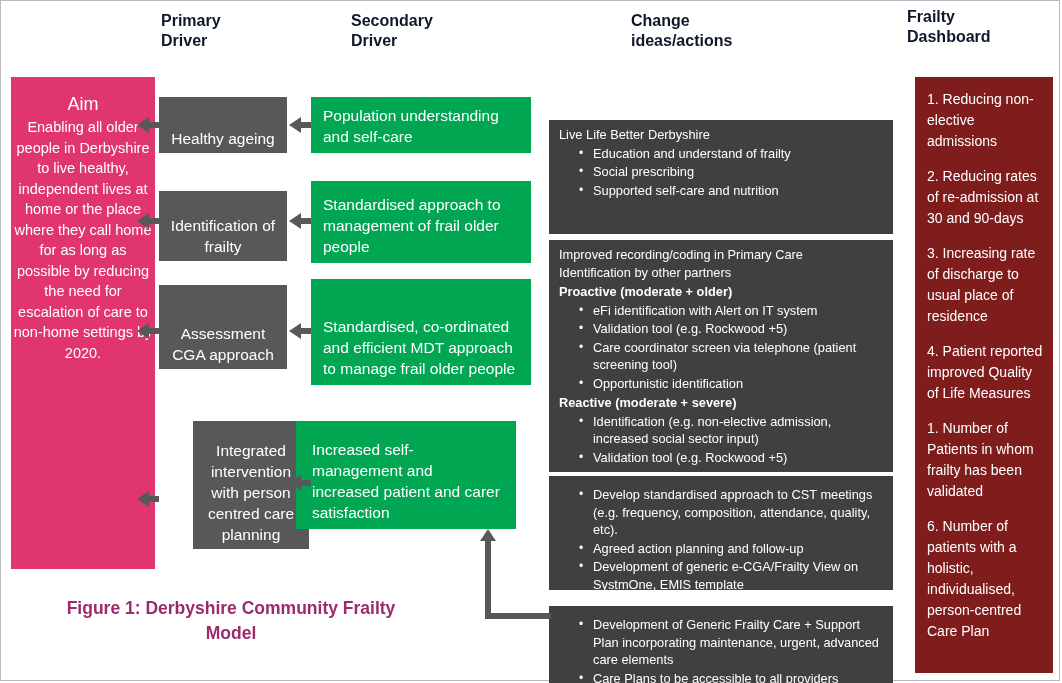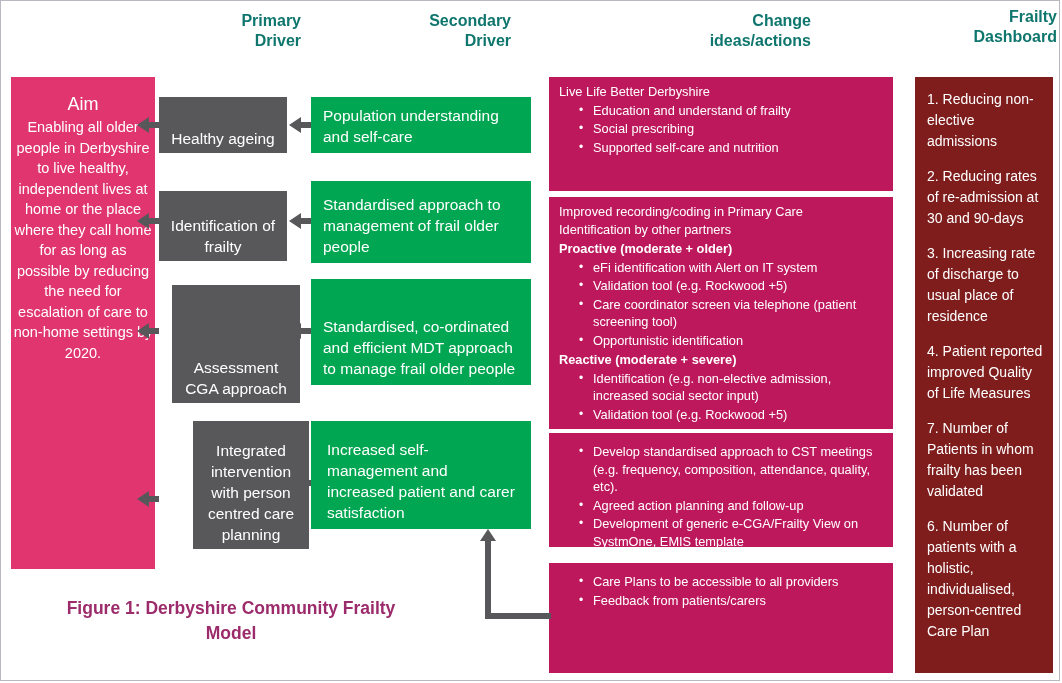--- a/index.html
+++ b/index.html
@@ -12,25 +12,25 @@
   }
   .frame{
     position:absolute;left:0;top:0;width:1060px;height:681px;
     border:1px solid #b9b9c2;
     background:#ffffff;
     box-sizing:border-box;
   }
   
   .col-head{
     position:absolute;
-    color:#0f766e;
+    color:#0f172a;
     font-weight:bold;
     font-size:16px;
     line-height:20px;
-    text-align:right;
+    text-align:left;
   }
   
   .box{
     position:absolute;
     box-sizing:border-box;
     color:#ffffff;
   }
   .aim{
     background:#e0356f;
     left:10px;top:76px;width:144px;height:492px;
@@ -49,24 +49,25 @@
     padding:4px 6px;
   }
   .secondary{
     background:#00a651;
     font-size:15.5px;
     line-height:21px;
     display:flex;align-items:flex-end;
     padding:6px 12px;
   }
   .change{
-    background:#be185d;
+    background:#404040;
     font-size:12.8px;
     line-height:17.5px;
     padding:6px 8px 22px 8px;
+    margin-top:43px;
   }
   .dash{
     background:#7f1d1d;
     left:914px;top:76px;width:138px;height:596px;
     font-size:14px;
     line-height:21px;
     padding:12px 10px 0 12px;
   }
   .dash p{margin:0 0 14px 0;}
   
@@ -131,37 +132,37 @@
     <div class="aim-title">Aim</div>
     <div>Enabling all older people in Derbyshire to live healthy, independent lives at home or the place where they call home for as long as possible by reducing the need for escalation of care to non-home settings by 2020.</div>
   </div>
 
   <div class="box primary" style="left:158px;top:96px;width:128px;height:56px;">
     <span>Healthy ageing</span>
   </div>
   <div class="box primary" style="left:158px;top:190px;width:128px;height:70px;">
     <span>Identification of frailty</span>
   </div>
-  <div class="box primary" style="left:171px;top:284px;width:128px;height:118px;">
+  <div class="box primary" style="left:158px;top:284px;width:128px;height:84px;">
     <span>Assessment CGA approach</span>
   </div>
   <div class="box primary" style="left:158px;top:420px;width:116px;height:128px;margin-left:34px;">
     <span>Integrated intervention with person centred care planning</span>
   </div>
 
   <div class="box secondary" style="left:310px;top:96px;width:220px;height:56px;">
     <span>Population understanding and self-care</span>
   </div>
   <div class="box secondary" style="left:310px;top:180px;width:220px;height:82px;">
     <span>Standardised approach to management of frail older people</span>
   </div>
   <div class="box secondary" style="left:310px;top:278px;width:220px;height:106px;">
     <span>Standardised, co-ordinated and efficient MDT approach to manage frail older people</span>
   </div>
-  <div class="box secondary" style="left:310px;top:420px;width:220px;height:108px;padding-left:16px;">
+  <div class="box secondary" style="left:295px;top:420px;width:220px;height:108px;padding-left:16px;">
     <span>Increased self-management and increased patient and carer satisfaction</span>
   </div>
 
   <div class="box change" style="left:548px;top:76px;width:344px;height:114px;">
     <span class="lead">Live Life Better Derbyshire</span>
     <ul>
       <li>Education and understand of frailty</li>
       <li>Social prescribing</li>
       <li>Supported self-care and nutrition</li>
     </ul>
@@ -187,31 +188,32 @@
   <div class="box change" style="left:548px;top:432px;width:344px;height:114px;padding-top:10px;">
     <ul>
       <li>Develop standardised approach to CST meetings (e.g. frequency, composition, attendance, quality, etc).</li>
       <li>Agreed action planning and follow-up</li>
       <li>Development of generic e-CGA/Frailty View on SystmOne, EMIS template</li>
     </ul>
   </div>
 
   <div class="box change" style="left:548px;top:562px;width:344px;height:110px;padding-top:10px;">
     <ul>
+      <li>Development of Generic Frailty Care + Support Plan incorporating maintenance, urgent, advanced care elements</li>
       <li>Care Plans to be accessible to all providers</li>
       <li>Feedback from patients/carers</li>
     </ul>
   </div>
 
   <div class="box dash">
     <p>1. Reducing non-elective admissions</p>
     <p>2. Reducing rates of re-admission at 30 and 90-days</p>
     <p>3. Increasing rate of discharge to usual place of residence</p>
     <p>4. Patient reported improved Quality of Life Measures</p>
-    <p>7. Number of Patients in whom frailty has been validated</p>
+    <p>1. Number of Patients in whom frailty has been validated</p>
     <p>6. Number of patients with a holistic, individualised, person-centred Care Plan</p>
   </div>
 
   <div class="arrow" style="left:288px;top:116px;width:22px;height:16px;">
     <div class="shaft" style="left:10px;top:5px;width:12px;height:6px;"></div>
     <div class="head head-left" style="left:0;top:0;"></div>
   </div>
 
   <div class="arrow" style="left:136px;top:116px;width:22px;height:16px;">
     <div class="shaft" style="left:10px;top:5px;width:12px;height:6px;"></div>

